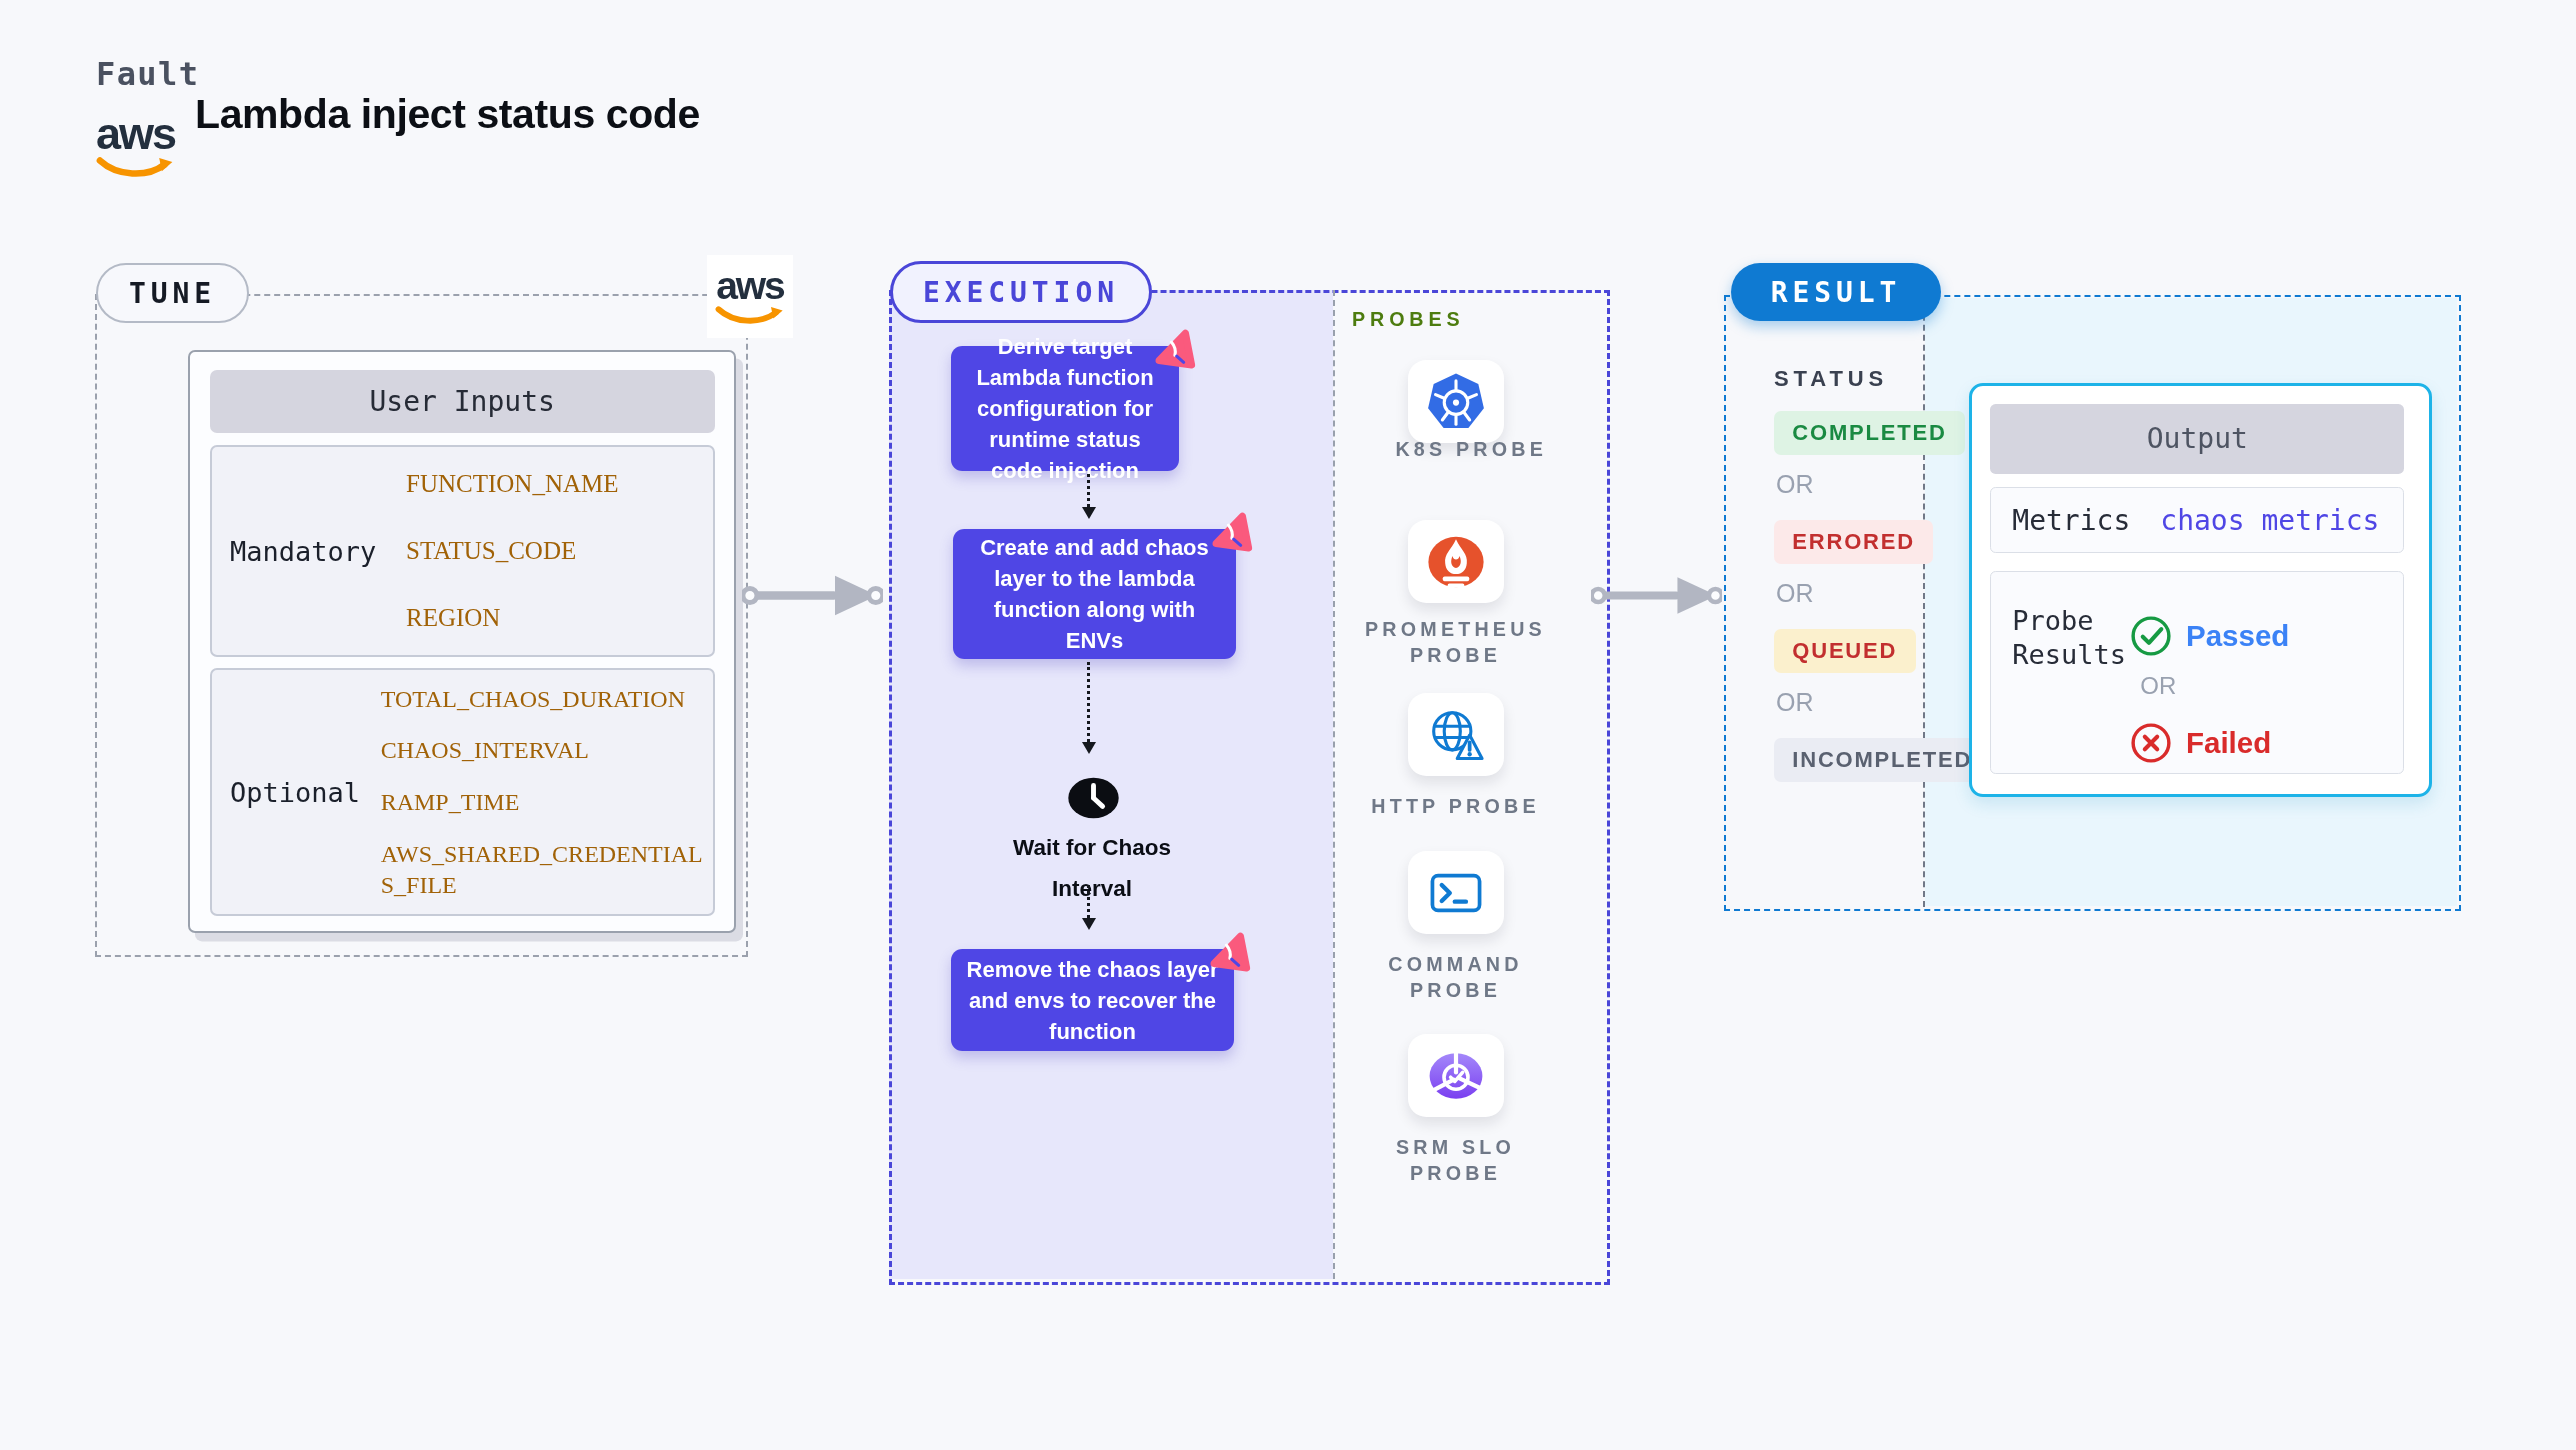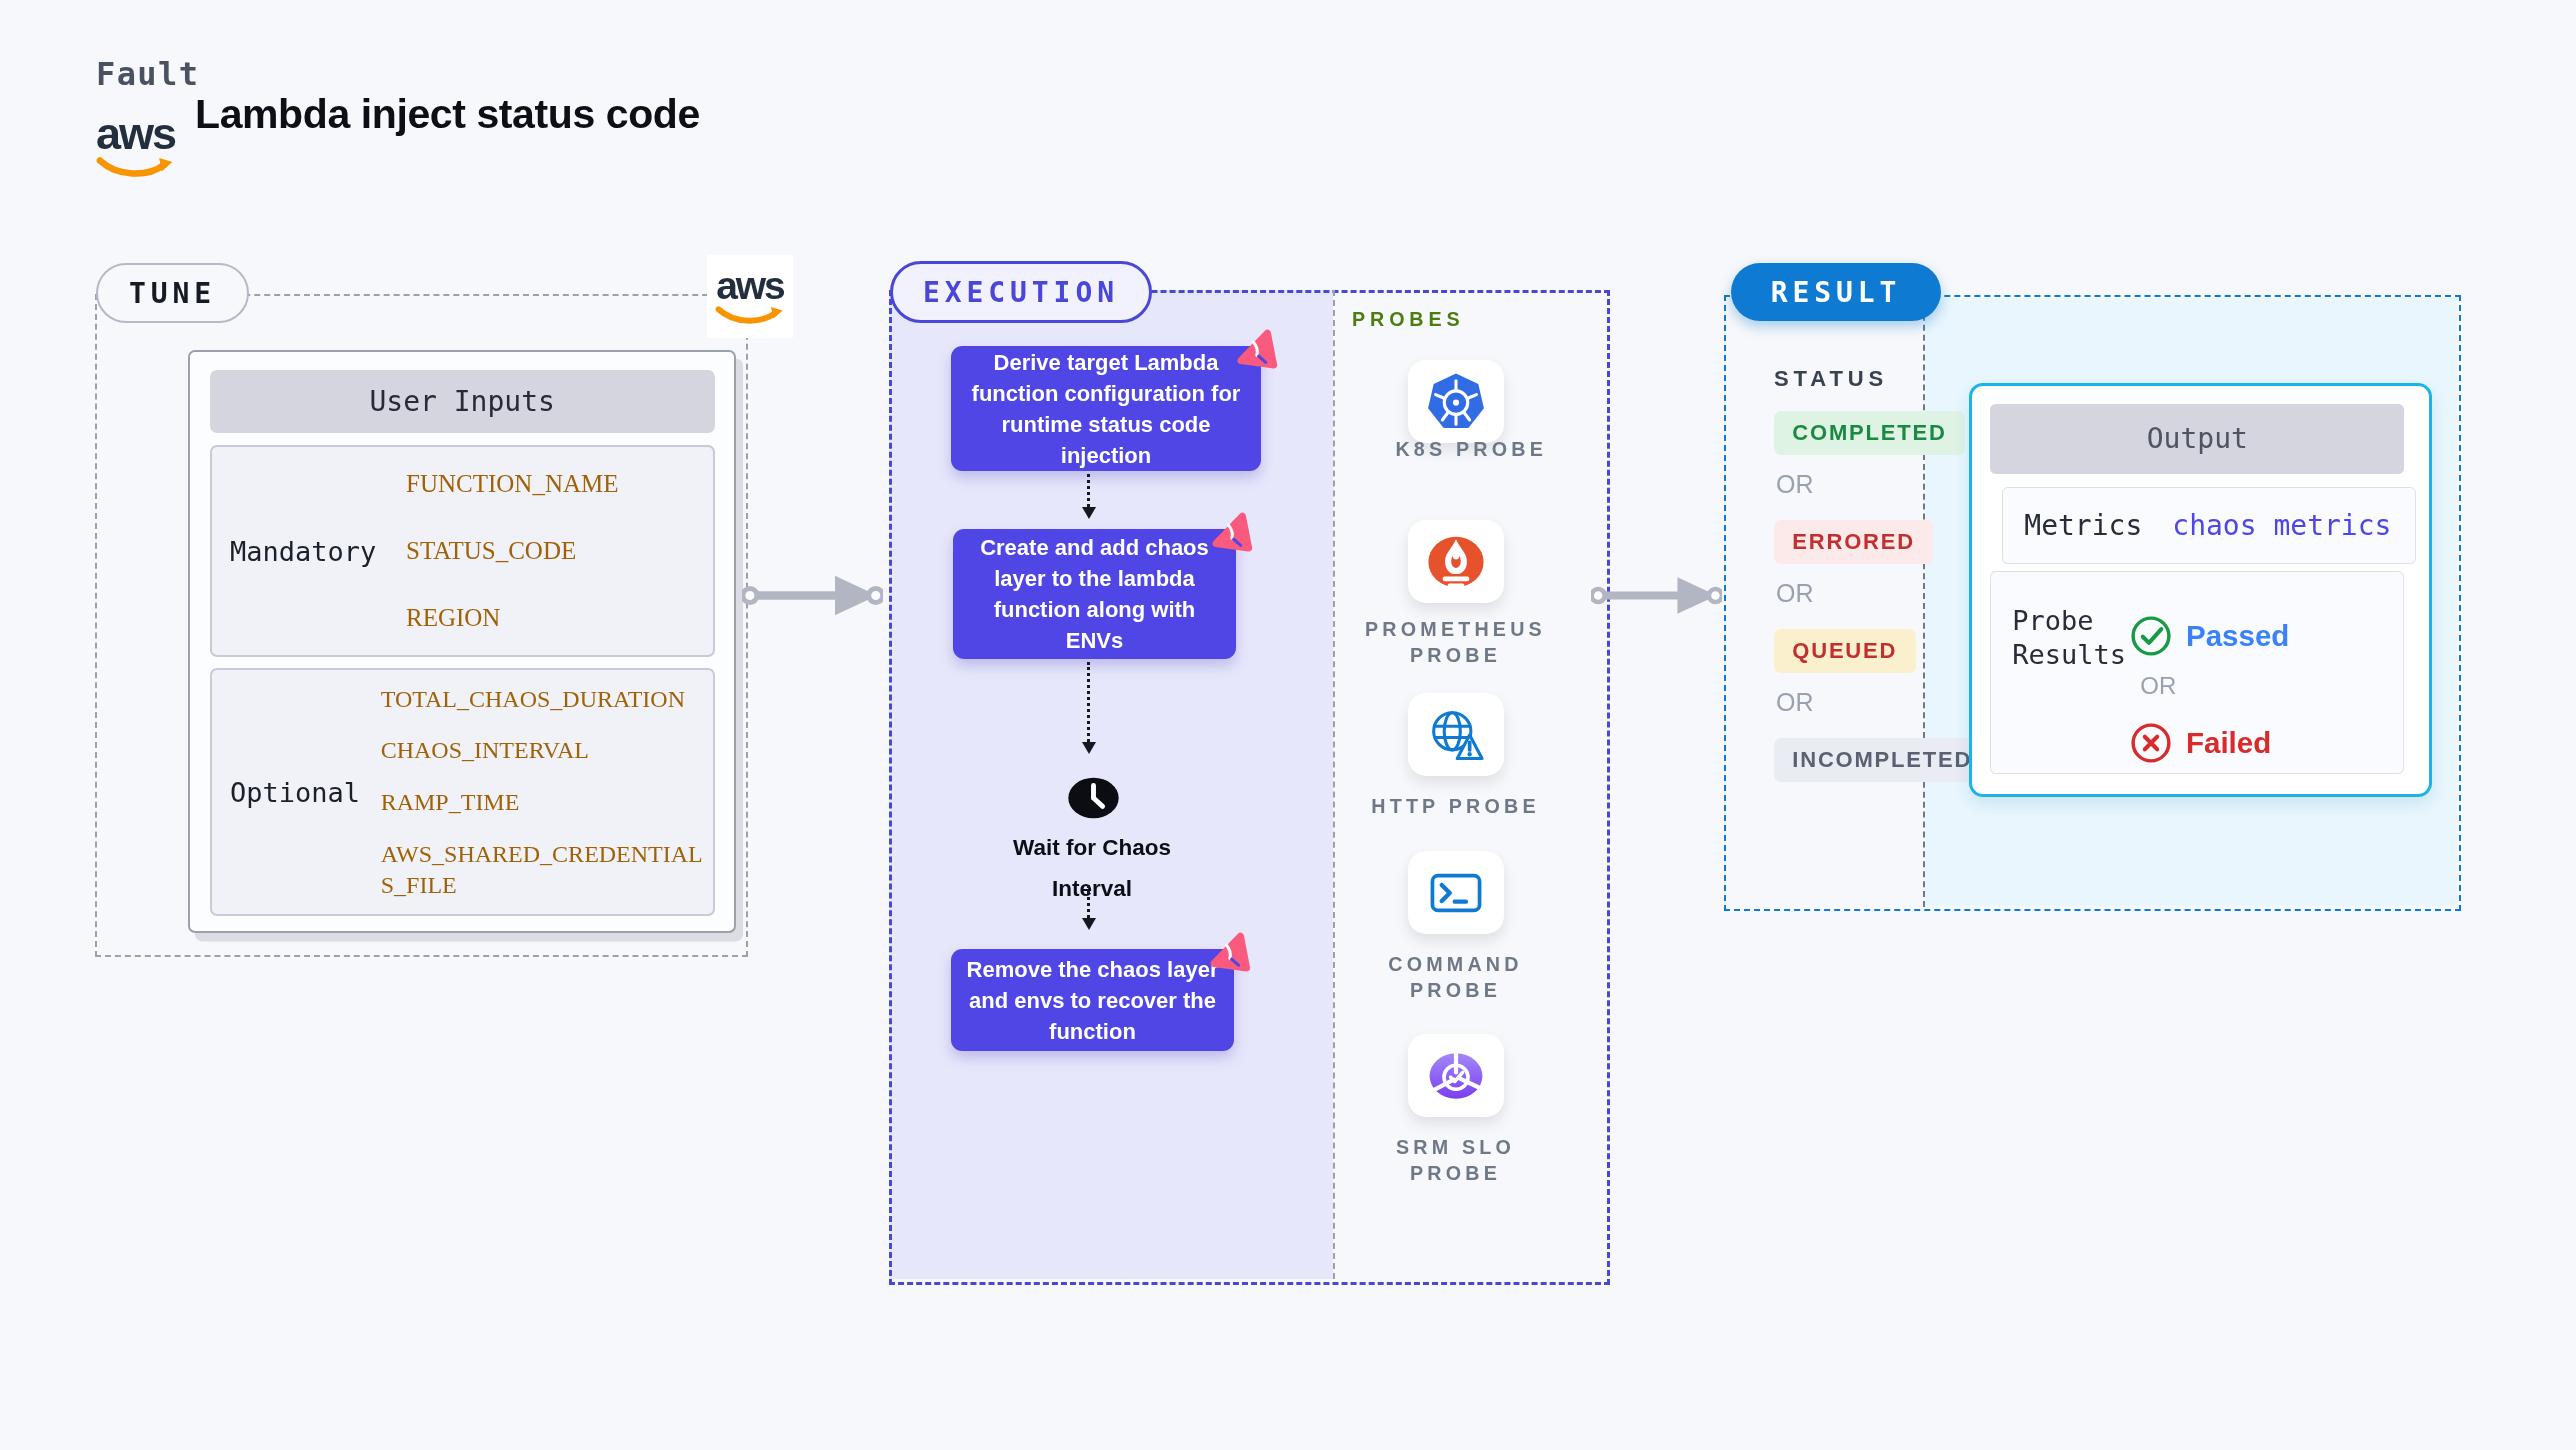--- a/index.html
+++ b/index.html
@@ -57,21 +57,21 @@
   .vg-optional .vg-vars{gap:21px;}
   .vg-var{font-family:Liberation Serif, serif;color:#a16207;}
   .vg-mandatory .vg-var{font-size:25px;}
   .vg-optional .vg-var{font-size:24px;width:332px;word-break:break-all;line-height:1.28;}
 
   
   .flow-node{position:absolute;background:#4f46e5;border-radius:11.3px;color:#ffffff;
     font-weight:700;font-size:22px;line-height:31px;text-align:center;
     display:flex;align-items:center;justify-content:center;padding:7px 12.7px;box-sizing:border-box;
     box-shadow:0 7px 12.7px rgba(70,60,190,.25);z-index:3;}
-  .node-1{left:951px;top:346px;width:310px;height:125px;justify-content:flex-end;}
+  .node-1{left:951px;top:346px;width:228px;height:125px;justify-content:flex-end;}
   .node-2{left:953px;top:529px;width:283px;height:130px;}
   .node-3{left:951px;top:949px;width:283px;height:102px;}
   .chaos-badge{position:absolute;right:-17px;top:-18.3px;width:44px;height:44px;z-index:4;}
 
   .varrow{position:absolute;width:0;border-left:3.5px dotted #15181e;z-index:3;}
   .varrow::after{content:"";position:absolute;left:-8.4px;bottom:-12.7px;width:0;height:0;
     border:7px solid transparent;border-top:12.7px solid #15181e;}
   .va-1{left:1087px;top:474px;height:39px;}
   .va-2{left:1087px;top:662px;height:86px;}
   .va-3{left:1087px;top:885px;height:39px;}
@@ -102,21 +102,21 @@
   .or-1{top:470px;}.or-2{top:579px;}.or-3{top:688px;}
 
   
   .output-card{left:1969px;top:383px;width:457px;height:408px;background:#ffffff;
     border:3.5px solid #1db3e8;border-radius:14px;z-index:3;box-shadow:0 7px 15.5px rgba(20,140,190,.15);}
   .out-head{position:absolute;left:18.3px;top:17.6px;width:414px;height:70px;background:#d5d5df;
     border-radius:5.6px;display:flex;align-items:center;justify-content:center;
     font-family:"DejaVu Sans Mono",monospace;font-size:28px;color:#4e5462;}
   .out-row{position:absolute;left:18.3px;width:414px;background:#fafbfe;border:1.4px solid #dbdfe7;
     border-radius:5.6px;box-sizing:border-box;}
-  .row-metrics{top:101px;height:77px;display:flex;align-items:center;margin-left:12px;}
+  .row-metrics{top:101px;height:66px;display:flex;align-items:center;}
   .metrics-label{font-family:"DejaVu Sans Mono",monospace;font-size:28px;color:#272c38;padding-left:21px;}
   .metrics-value{font-family:"DejaVu Sans Mono",monospace;font-size:28px;color:#4f46e5;
     position:absolute;left:169px;}
   .row-probe{top:185px;height:203px;}
   .probe-results-label{position:absolute;left:21px;top:32px;width:155px;
     font-family:"DejaVu Sans Mono",monospace;font-size:27px;line-height:34px;color:#272c38;}
   .pr-line{position:absolute;display:flex;align-items:center;gap:12.7px;}
   .pr-passed{left:138px;top:42px;}
   .pr-failed{left:138px;top:149px;}
   .pr-or{position:absolute;left:149px;top:100px;font-size:24px;color:#99a1b0;}

